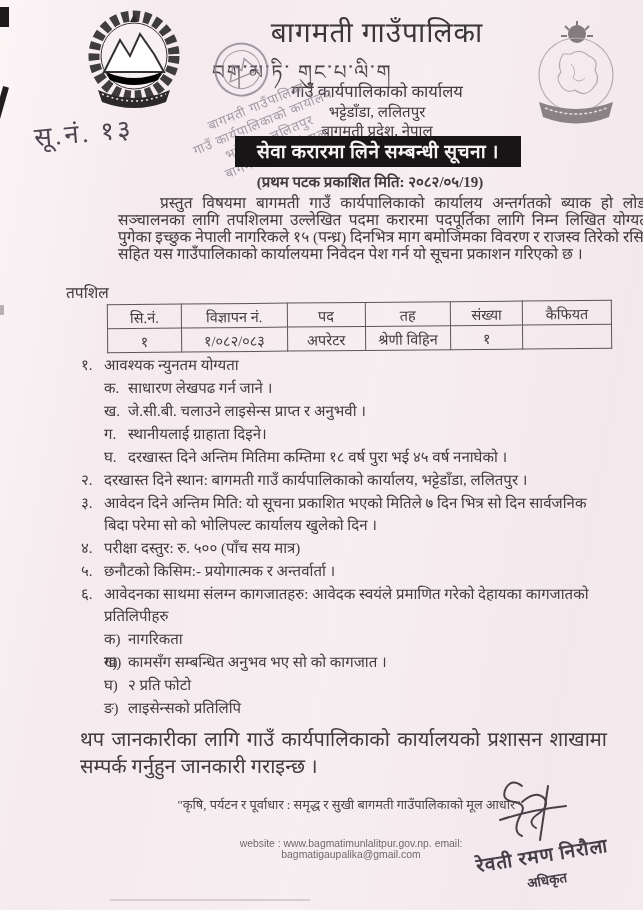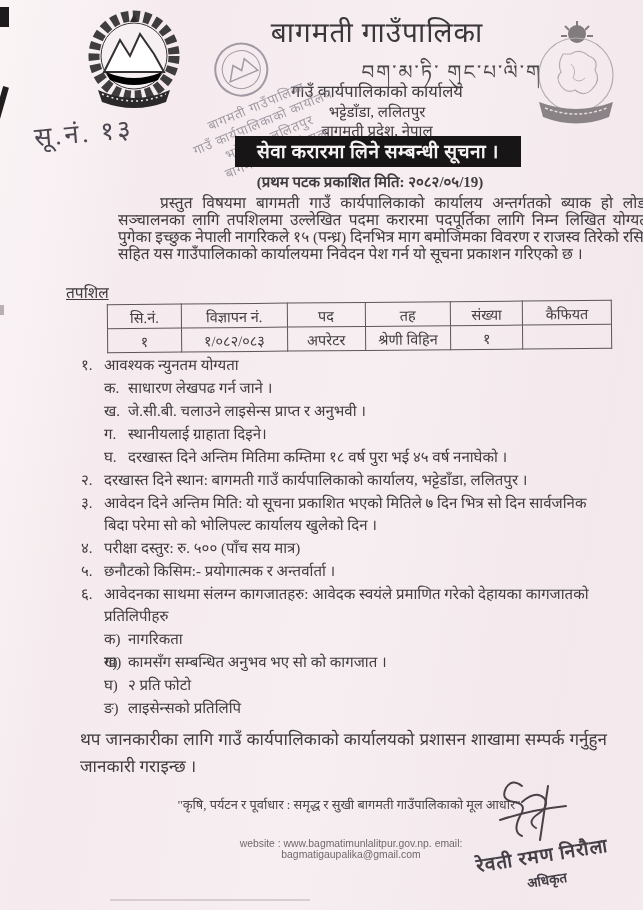--- a/index.html
+++ b/index.html
@@ -12,45 +12,45 @@
   .abs{position:absolute;}
   
   .art1{left:0;top:7px;width:9px;height:20px;background:#1d1b1c;}
   .art2{left:-3px;top:86px;width:6px;height:44px;background:#201e1f;transform:rotate(16deg);}
   .art3{left:0;top:305px;width:4px;height:10px;background:#8d8487;opacity:.6;}
   .art4{left:110px;top:899px;width:200px;height:2px;background:#b9aeb2;opacity:.5;}
   
   .emblem-left{left:80px;top:6px;}
   .emblem-right{left:527px;top:20px;opacity:.62;}
   .title-main{left:212px;top:12px;width:330px;text-align:center;font-size:28px;letter-spacing:1px;color:#39373a;}
-  .title-tamang{left:212px;top:50px;width:330px;text-align:right;font-size:20px;color:#4a474a;letter-spacing:2px;}
+  .title-tamang{left:212px;top:50px;width:330px;text-align:left;font-size:20px;color:#4a474a;letter-spacing:2px;}
   .office{left:212px;top:79px;width:330px;text-align:center;font-size:16.5px;}
   .addr1{left:212px;top:101px;width:330px;text-align:center;font-size:15px;}
   .addr2{left:212px;top:120px;width:330px;text-align:center;font-size:15px;}
   .handwritten{left:34px;top:114px;font-size:26px;color:#4c4750;transform:rotate(-5deg);letter-spacing:3px;}
   .stamp{left:152px;top:38px;width:205px;transform:rotate(-23deg);color:#8d8591;opacity:.8;text-align:center;}
   .stamp svg{display:block;margin:0 auto 2px auto;}
   .stamp-line{font-size:13px;line-height:17px;letter-spacing:1px;white-space:nowrap;}
   
   .banner{left:235px;top:136px;width:286px;height:31px;background:#171516;color:#f6f1f3;
     font-size:19px;line-height:31px;text-align:center;font-weight:bold;letter-spacing:.5px;}
   .pubdate{left:130px;top:171px;width:480px;text-align:center;font-size:15px;font-weight:600;}
   .intro{left:82px;top:194px;width:534px;text-align:justify;text-indent:42px;line-height:17px;font-size:15.5px;margin-left:36px;}
-  .tapasil{left:66px;top:281px;font-size:15.5px;text-decoration:underline;}
+  .tapasil{left:66px;top:281px;font-size:15.5px;}
   .tblwrap{left:107px;top:302px;width:505px;transform:rotate(-.5deg);}
   table{border-collapse:collapse;width:100%;font-size:14.5px;color:#413d40;}
   th,td{border:1px solid #5d5659;font-weight:normal;text-align:center;height:23px;padding:0 3px;}
   .list{left:66px;top:354px;width:541px;font-size:15px;line-height:22px;}
   .li{position:relative;margin-bottom:1px;}
   .li.item{padding-left:38px;}
   .li.item>.num{position:absolute;left:15px;}
   .li.subitem{padding-left:62px;}
   .li.subitem>.num{position:absolute;left:38px;}
   .li .txt{text-align:justify;}
-  .closing{left:66px;top:726px;width:541px;padding-left:14px;text-align:justify;line-height:27px;font-size:17px;width:527px;}
+  .closing{left:66px;top:726px;width:541px;padding-left:14px;text-align:justify;line-height:27px;font-size:20px;width:527px;}
   
   .slogan{left:168px;top:795px;width:362px;text-align:center;font-size:12.8px;color:#4a4649;}
   .contact{left:175px;top:818px;width:352px;text-align:center;font-size:10.4px;color:#6e696c;
     font-family:"Liberation Sans","DejaVu Sans",sans-serif;margin-top:20px;}
   .signature{left:492px;top:776px;}
   .sig-name{left:452px;top:842px;width:180px;text-align:center;transform:rotate(-9deg);
     font-size:19px;font-weight:bold;color:#453f47;letter-spacing:1px;}
   .sig-title{left:497px;top:871px;width:100px;text-align:center;transform:rotate(-9deg);
     font-size:13.5px;font-weight:bold;color:#453f47;}
 </style>

